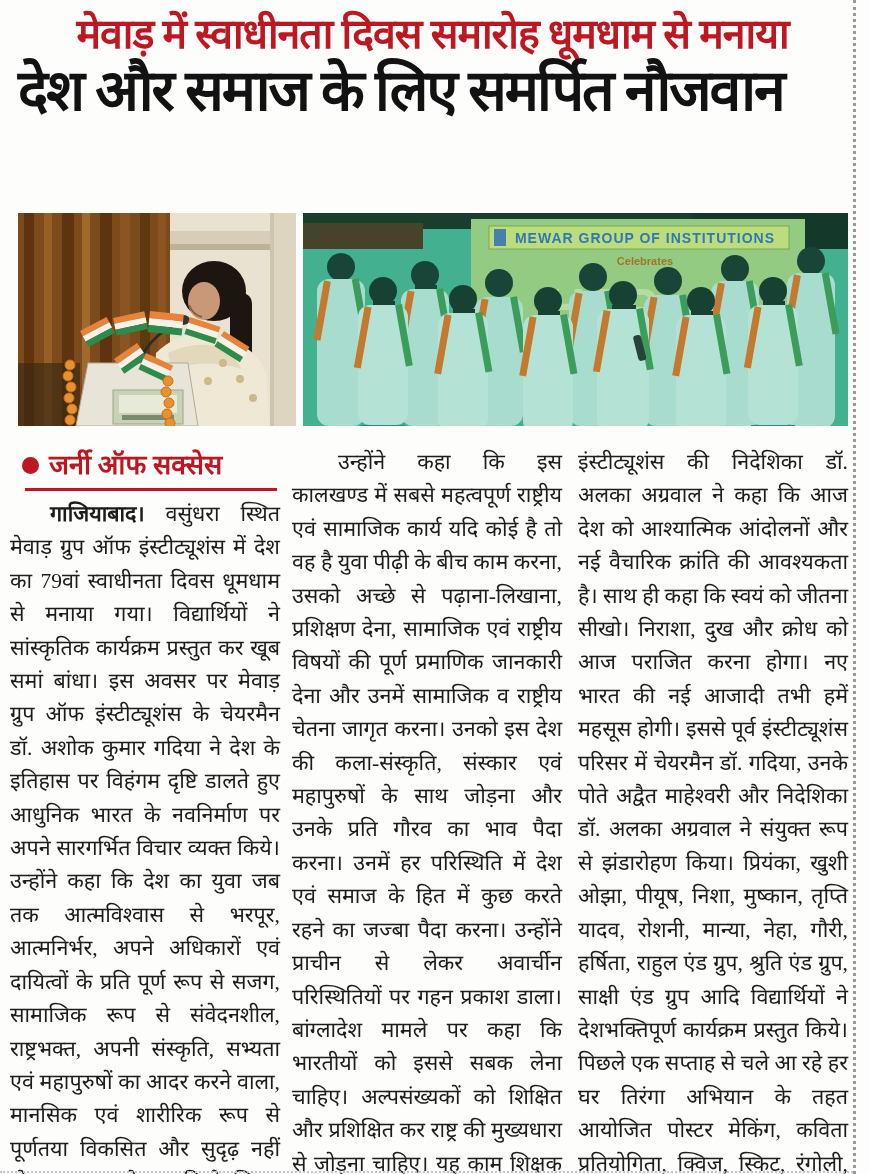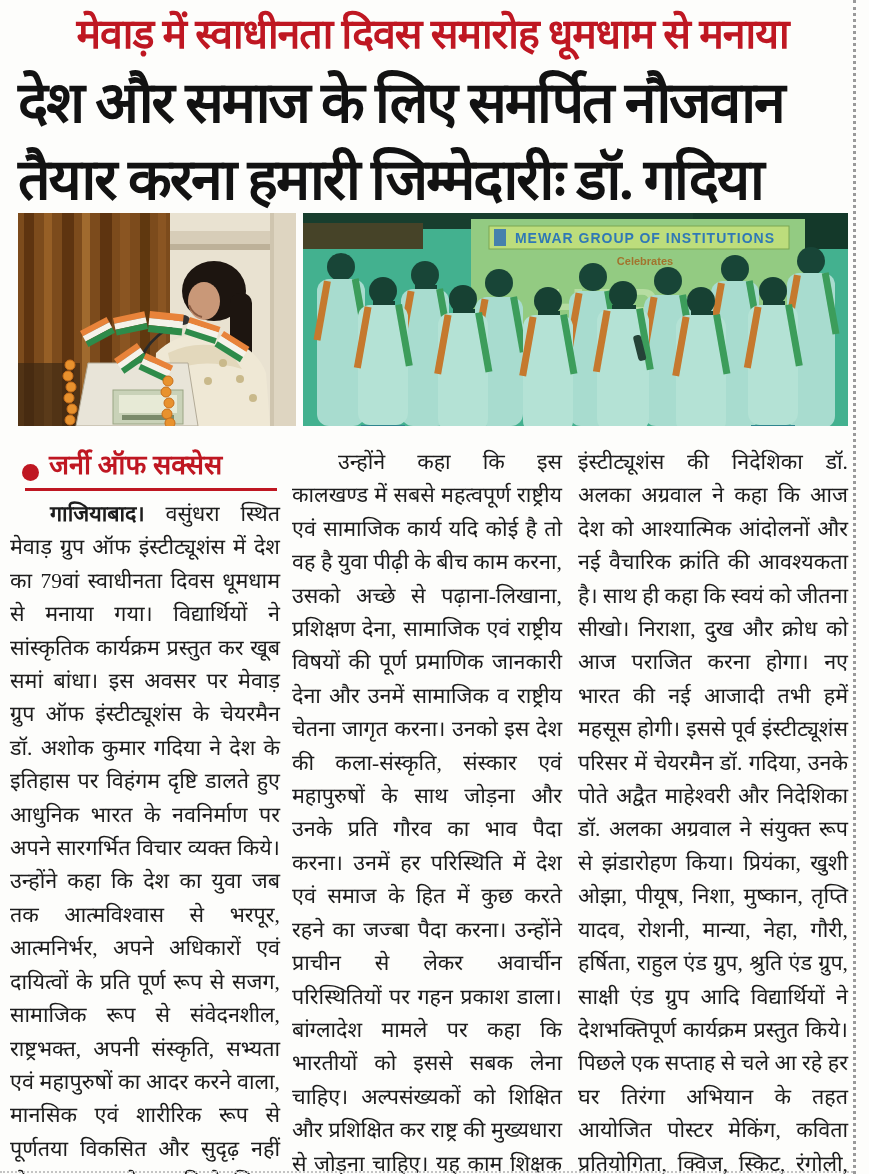--- a/index.html
+++ b/index.html
@@ -24,36 +24,36 @@
   .kicker{
     position:absolute;top:6px;left:16px;right:20px;
     text-align:center;
     font-weight:700;
     font-size:41px;line-height:56px;
     color:#bf1722;
     letter-spacing:-1px;
     white-space:nowrap;
   }
   .headline{
-    position:absolute;top:64px;left:18px;right:20px;
+    position:absolute;top:52px;left:18px;right:20px;
     font-weight:800;
     font-size:57px;line-height:77px;
     color:#121212;
     letter-spacing:-2px;
   }
   .headline .hl-line{white-space:nowrap;}
   
   .photo{position:absolute;top:213px;height:213px;}
   .photo svg{display:block;width:100%;height:100%;}
   .photo-left{left:18px;width:278px;}
   .photo-right{left:303px;width:545px;}
   
   .section-label{
     position:absolute;left:22px;top:449px;width:256px;
-    display:flex;align-items:flex-end;gap:10px;
+    display:flex;align-items:center;gap:10px;
   }
   .section-label .bullet{
     width:17px;height:17px;border-radius:50%;
     background:#bf1722;flex:0 0 auto;
   }
   .section-label .label-text{
     font-weight:700;font-size:27px;line-height:32px;
     color:#bf1722;white-space:nowrap;
   }
   .section-underline{
@@ -75,21 +75,20 @@
 </style>
 </head>
 <body>
 
 <div class="page">
 
   <div class="kicker">मेवाड़ में स्वाधीनता दिवस समारोह धूमधाम से मनाया</div>
 
   <div class="headline">
     <div class="hl-line">देश और समाज के लिए समर्पित नौजवान</div>
-    <div class="hl-line">तैयार करना हमारी जिम्मेदारीः डॉ. गदिया</div>
   </div>
 
   <div class="photo photo-left">
     <svg viewBox="0 0 278 213" preserveAspectRatio="none">
 
       <rect x="0" y="0" width="278" height="213" fill="#e9e2d1"></rect>
       <rect x="150" y="18" width="128" height="13" fill="#d7cdb8"></rect>
       <rect x="150" y="31" width="128" height="6" fill="#bdb199"></rect>
       <rect x="252" y="0" width="4" height="213" fill="#cfc5af"></rect>
       <rect x="256" y="0" width="22" height="213" fill="#ded5c1"></rect>

